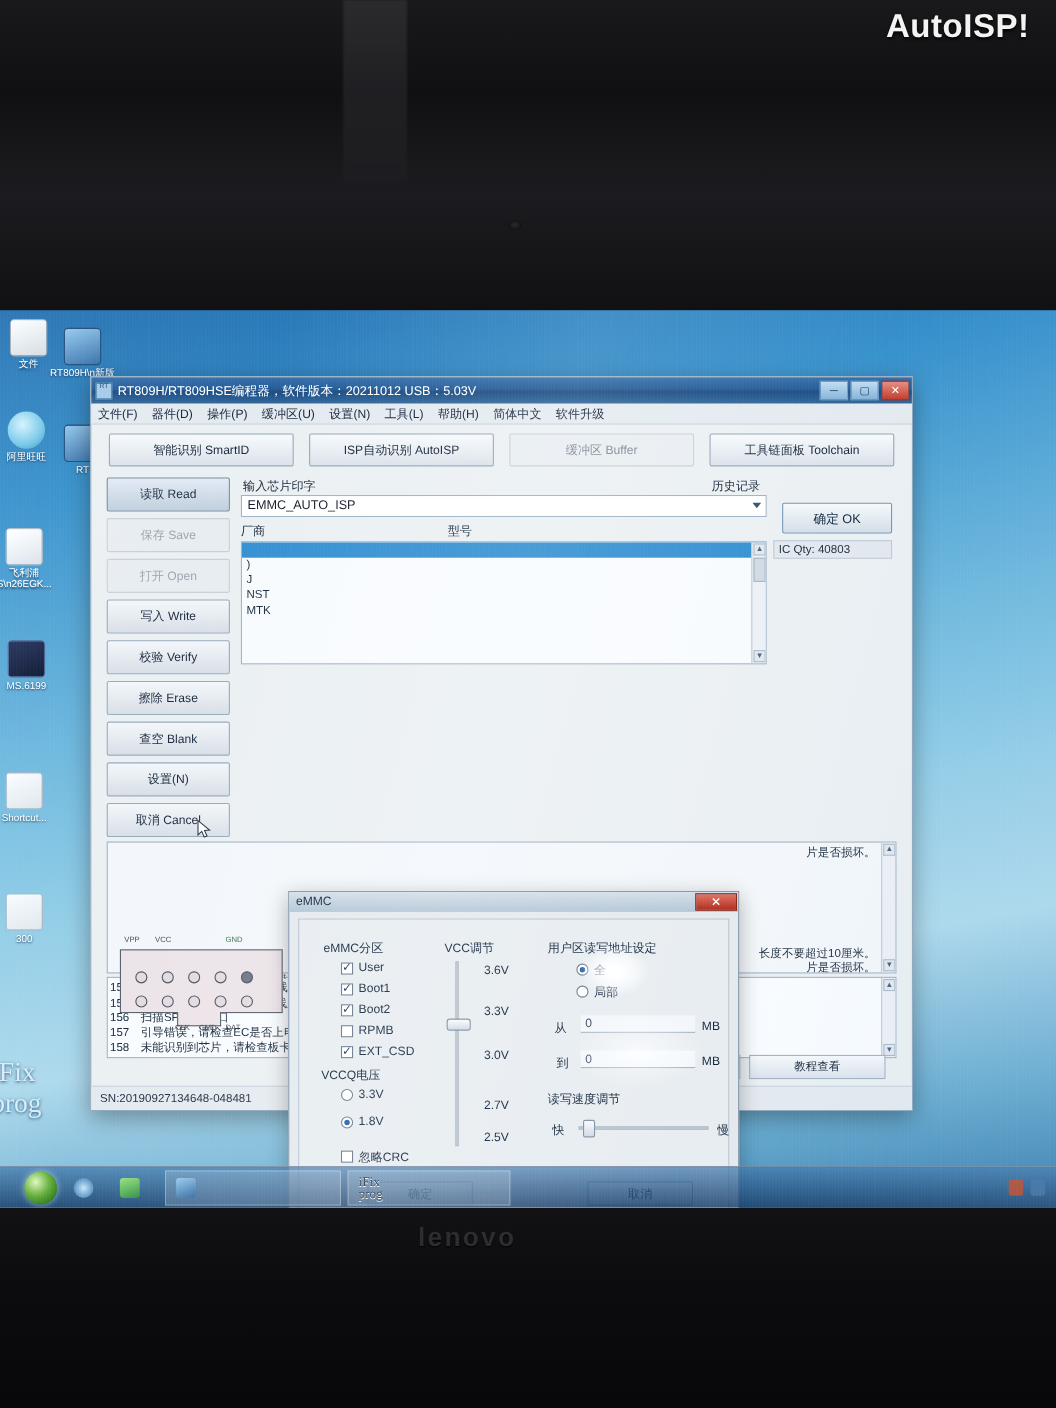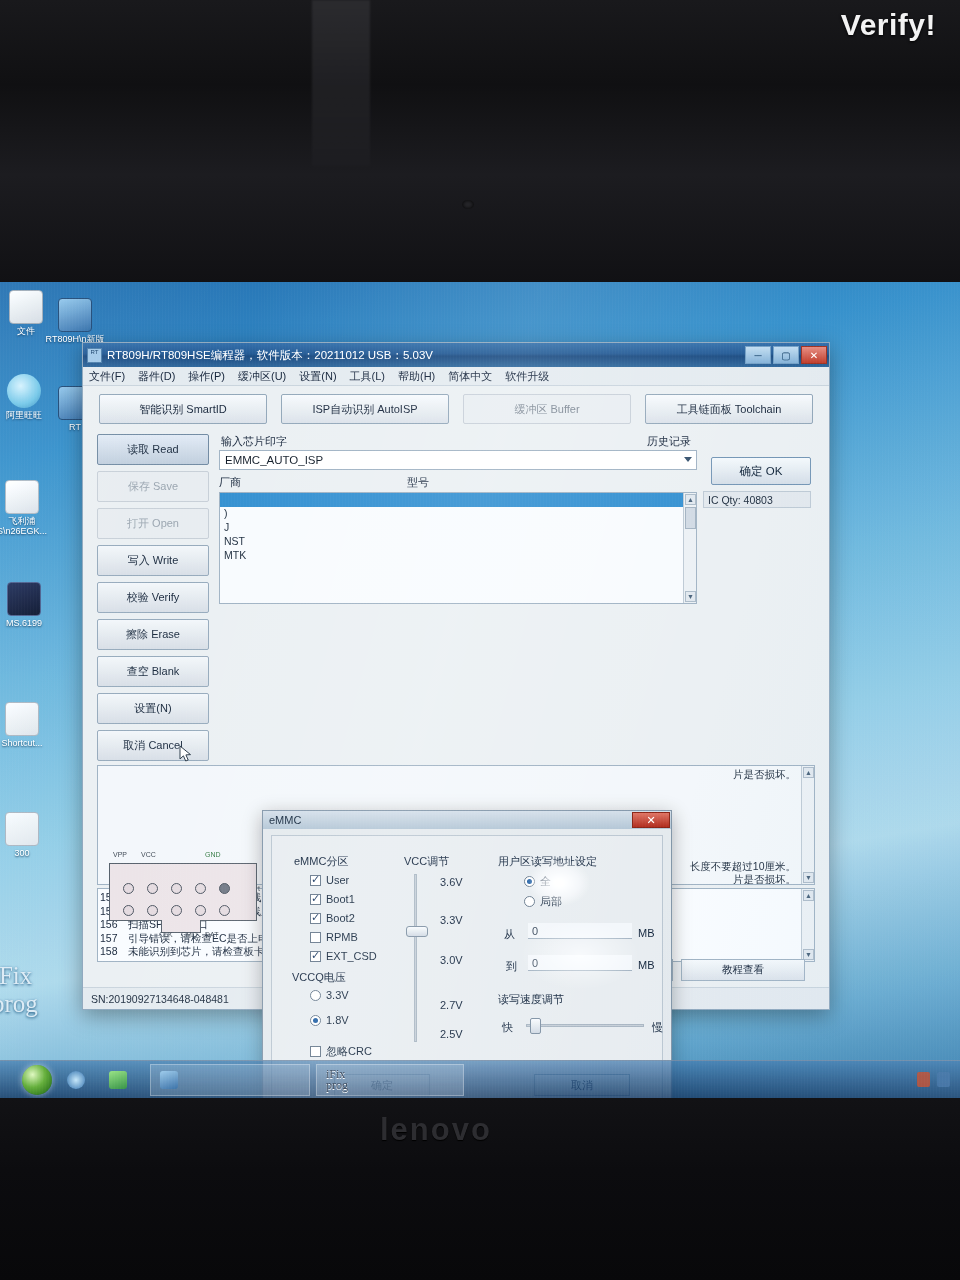--- a/index.html
+++ b/index.html
@@ -29,21 +29,21 @@
   .bezel-cam{
     position:absolute; left:462px; top:200px; width:12px; height:9px;
     background:#27272b; border-radius:50%; box-shadow:0 0 4px #000 inset;
   }
   .bezel-bottom{
     position:absolute; left:0; top:1098px; width:960px; height:182px;
     background:linear-gradient(180deg,#121215 0%,#0c0c0f 40%,#08080a 100%);
   }
   .lenovo-logo{
     position:absolute; left:380px; top:1112px; width:220px; height:42px;
-    color:#2d2d31; font-size:31px; letter-spacing:2px; font-weight:600;
+    color:#2d2d31; font-size:24px; letter-spacing:2px; font-weight:600;
     text-shadow:0 1px 1px #000; filter:blur(0.6px);
   }
   .discuz{
     position:absolute; right:24px; top:8px;
     color:#f3f3f3; font-size:30px; font-weight:bold;
     letter-spacing:.5px; text-shadow:0 1px 3px #000;
   }
 
   
   .screen{
@@ -267,21 +267,21 @@
            pointer-events:none; }
 </style>
 </head>
 <body>
 
 <div class="photo"></div>
 <div class="bezel-top"></div>
 <div class="bezel-cam"></div>
 <div class="bezel-bottom"></div>
 <div class="lenovo-logo">lenovo</div>
-<div class="discuz">Verify!</div>
+<div class="discuz">AutoISP!</div>
 
 <div class="screen">
 
   <div class="dicon" style="left:-6px; top:8px;">
     <span class="gl" style="background:linear-gradient(160deg,#f7fafc,#cfd8e0);border:1px solid #9aa8b5;"></span>
     <span>文件</span>
   </div>
   <div class="dicon" style="left:-8px; top:92px;">
     <span class="gl" style="background:radial-gradient(circle at 40% 35%,#cfeefb,#6cc5e8 60%,#2f8fc4);border-radius:50%;"></span>
     <span>阿里旺旺</span>

